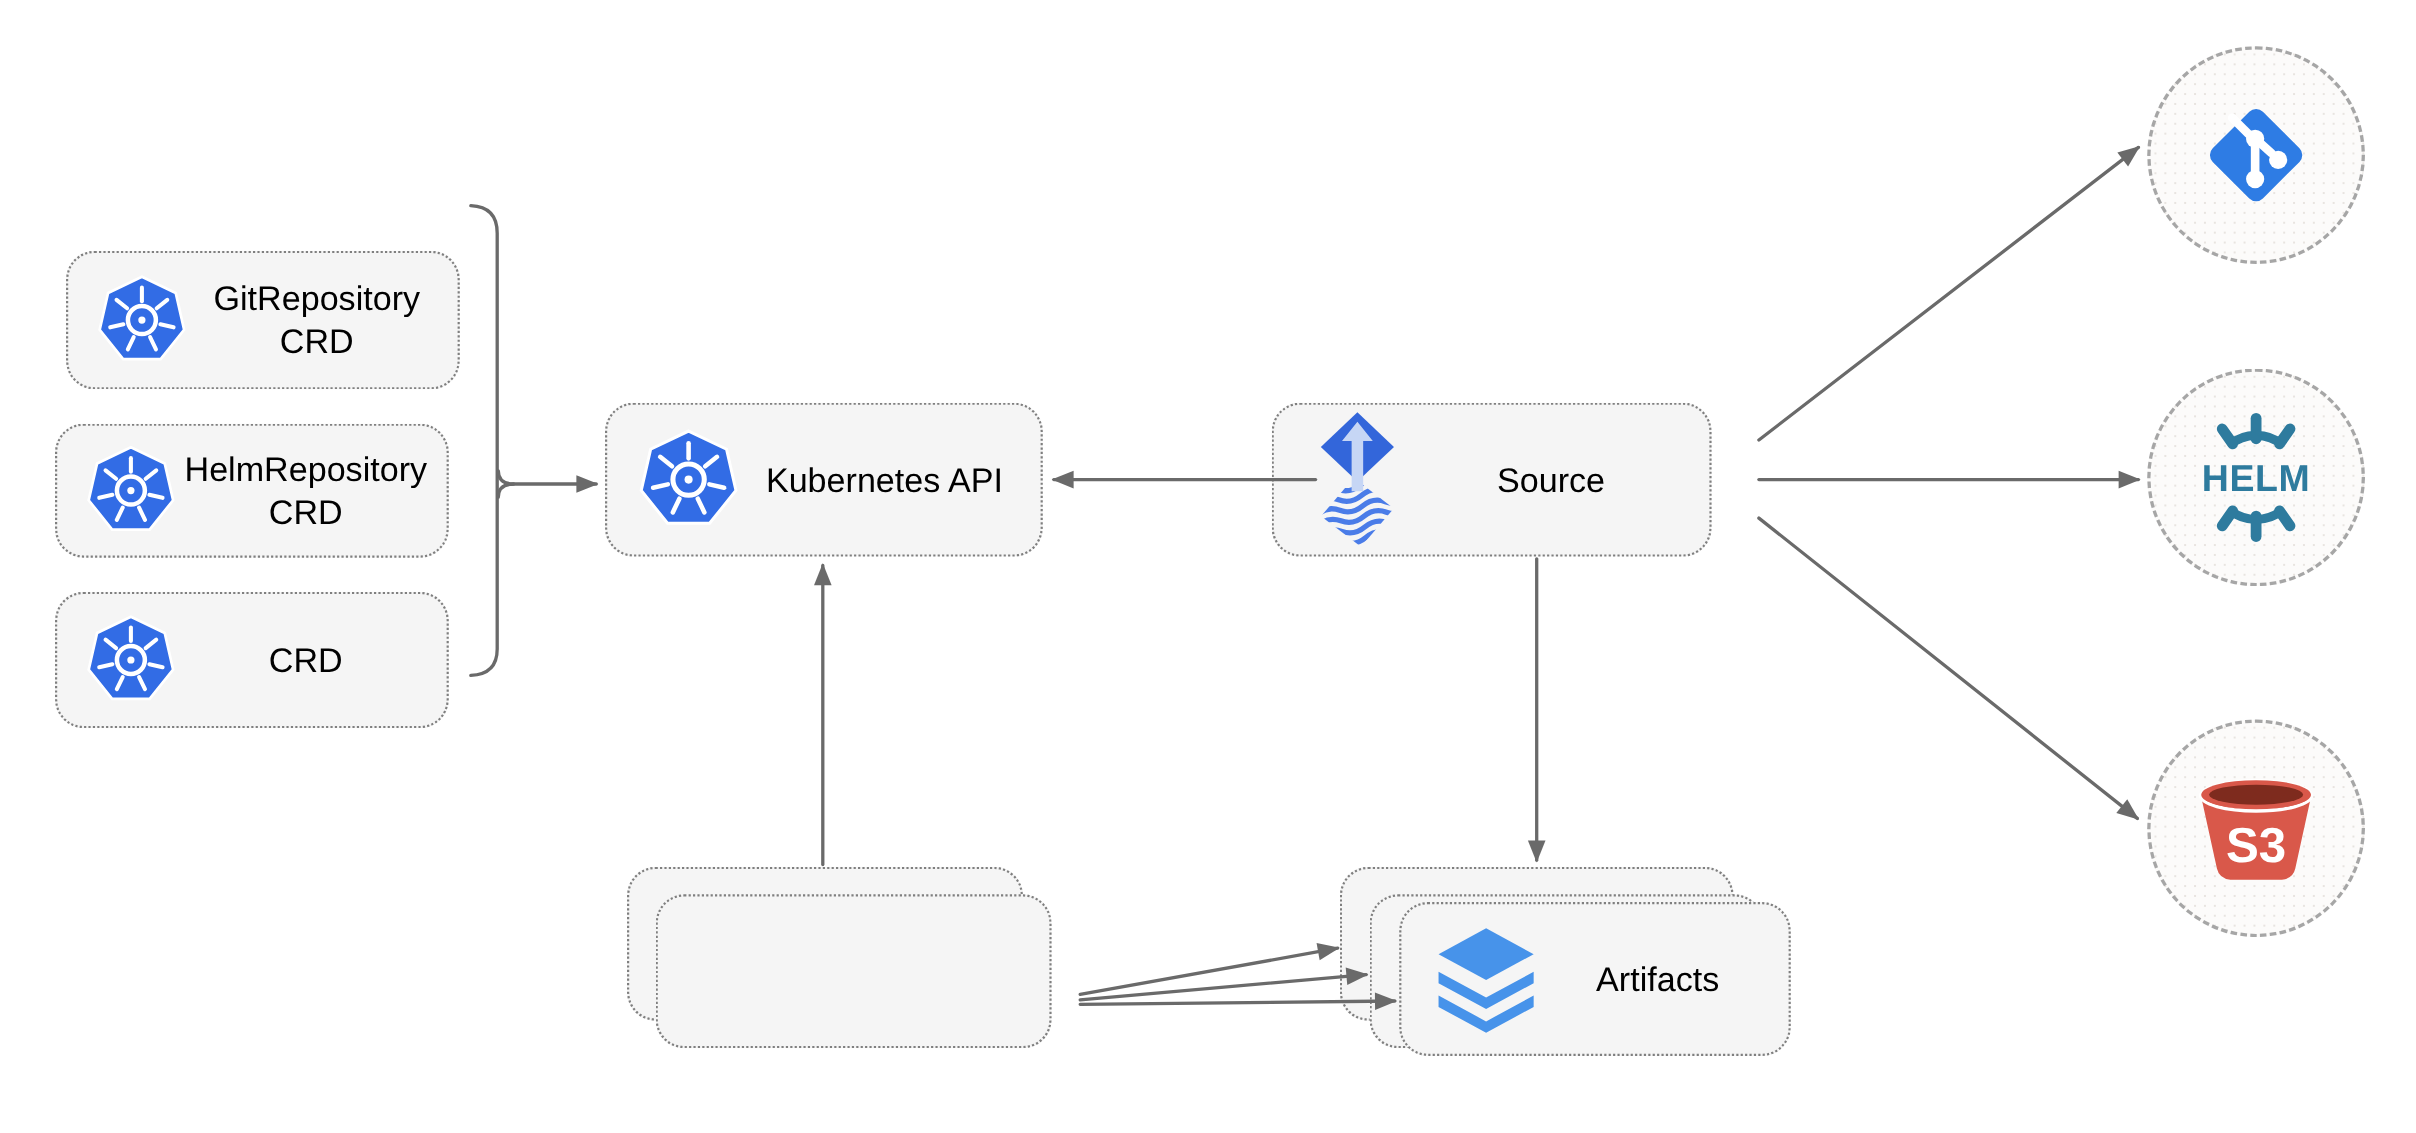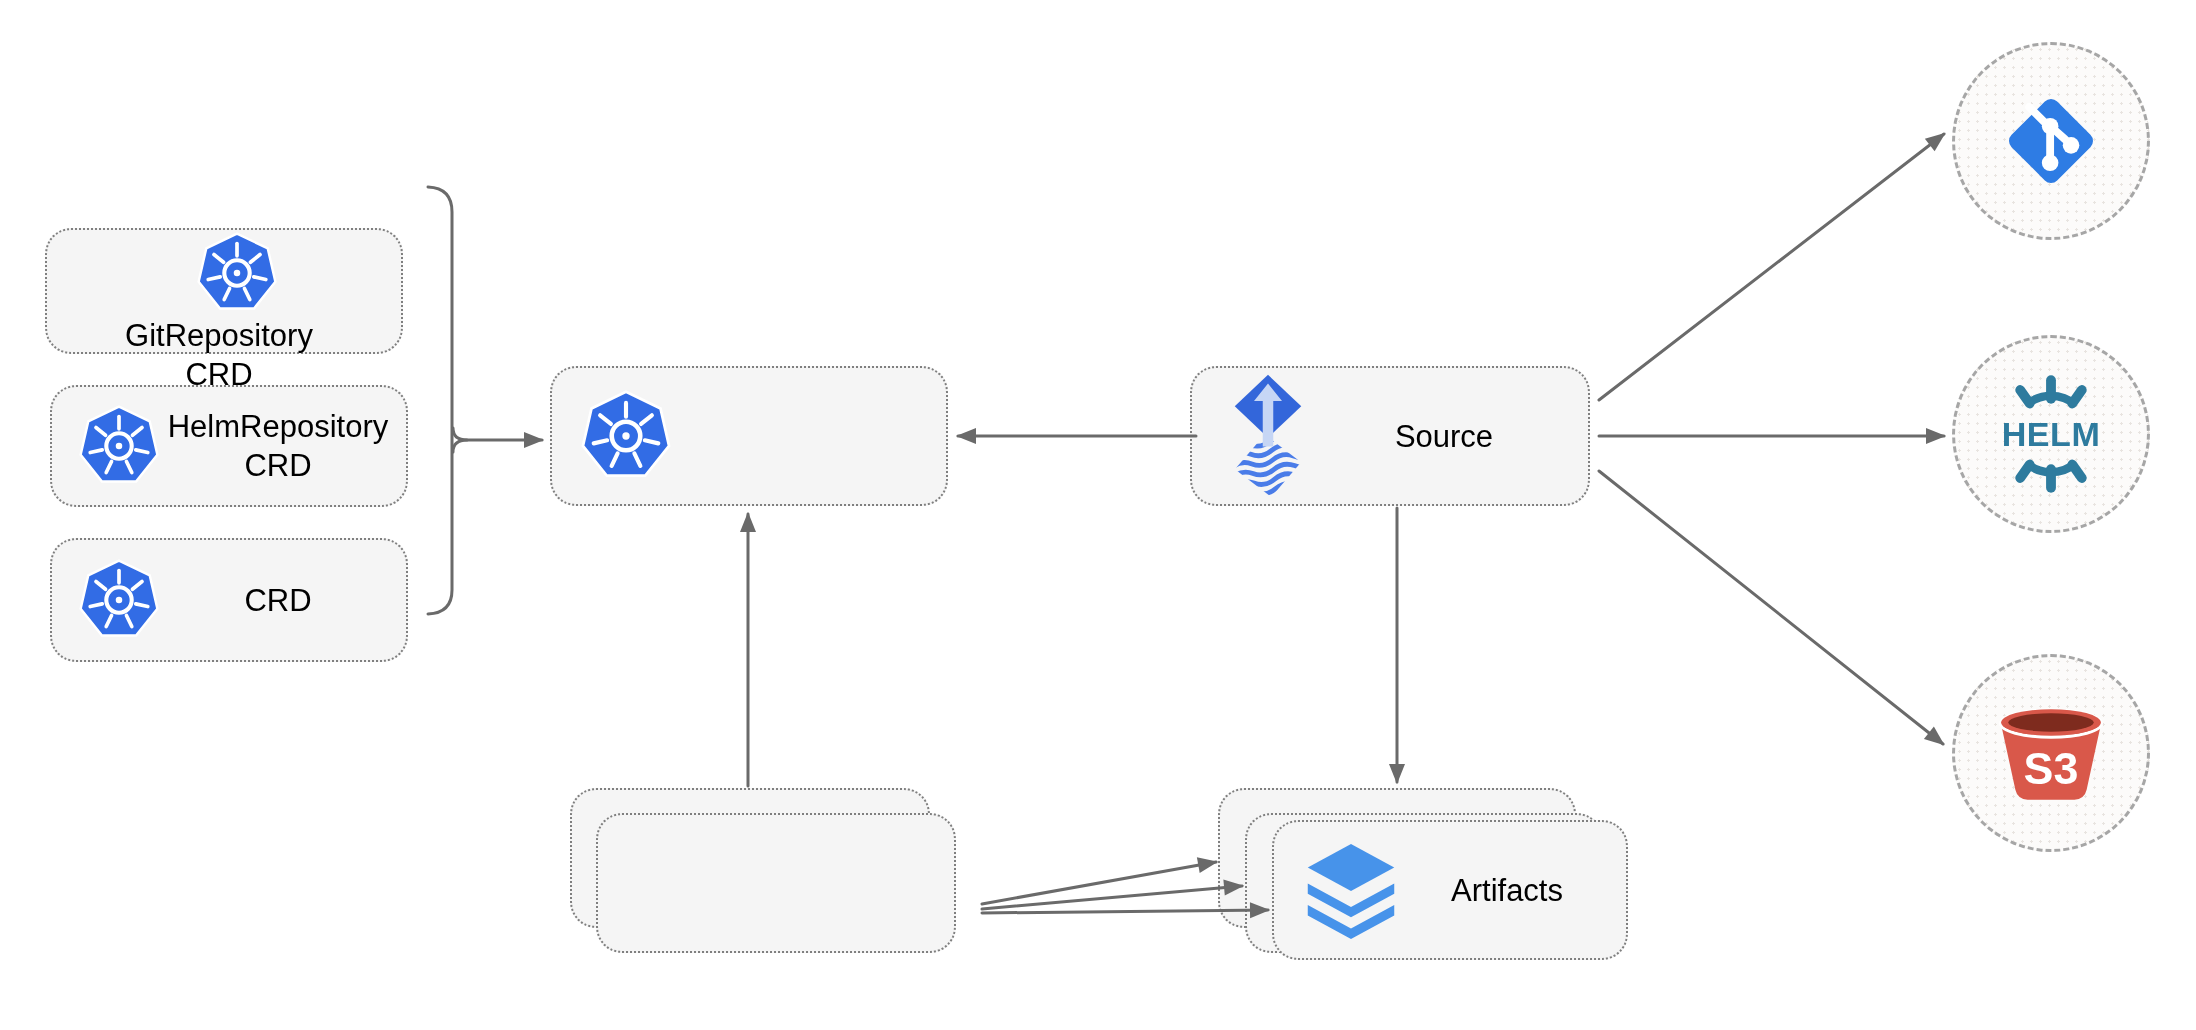--- a/index.html
+++ b/index.html
@@ -68,21 +68,21 @@
         <polygon points="48,12 64,32 54,32 54,84 42,84 42,32 32,32" fill="#C6D6F5"></polygon>
       </symbol>
       <symbol id="sym-layers" viewBox="0 0 100 106">
         <polygon points="50,4 96,29 50,54 4,29" fill="#4793EA"></polygon>
         <polygon points="4,46 50,71 96,46 96,57 50,82 4,57" fill="#4793EA"></polygon>
         <polygon points="4,69 50,94 96,69 96,80 50,105 4,80" fill="#4793EA"></polygon>
       </symbol>
     </defs>
   </svg>
 
-  <div class="node" style="left:45px;top:228px;width:358px;height:126px;flex-direction:column;">
+  <div class="node" style="left:60px;top:228px;width:358px;height:126px;">
     <span class="icon" style="margin-left:26px;">
       <svg width="82" height="86" viewBox="0 0 100 104">
           <use href="#sym-k8s"></use>
         </svg>
     </span>
     <span class="lbl">
       <div>GitRepository</div>
       <div>CRD</div>
     </span>
   </div>
@@ -109,23 +109,24 @@
       <div>CRD</div>
     </span>
   </div>
 
   <div class="node" style="left:550px;top:366px;width:398px;height:140px;">
     <span class="icon" style="margin-left:28px;">
       <svg width="92" height="96" viewBox="0 0 100 104">
           <use href="#sym-k8s"></use>
         </svg>
     </span>
-  </div>
-
-  <div class="node" style="left:1190px;top:366px;width:400px;height:140px;">
+    <span class="lbl lbl-lg">Kubernetes API</span>
+  </div>
+
+  <div class="node" style="left:1156px;top:366px;width:400px;height:140px;">
     <span class="icon" style="margin-left:34px;">
       <svg width="84" height="126" viewBox="0 0 96 144">
           <use href="#sym-flux"></use>
         </svg>
     </span>
     <span class="lbl lbl-lg">
       <div>Source</div>
     </span>
   </div>
 

